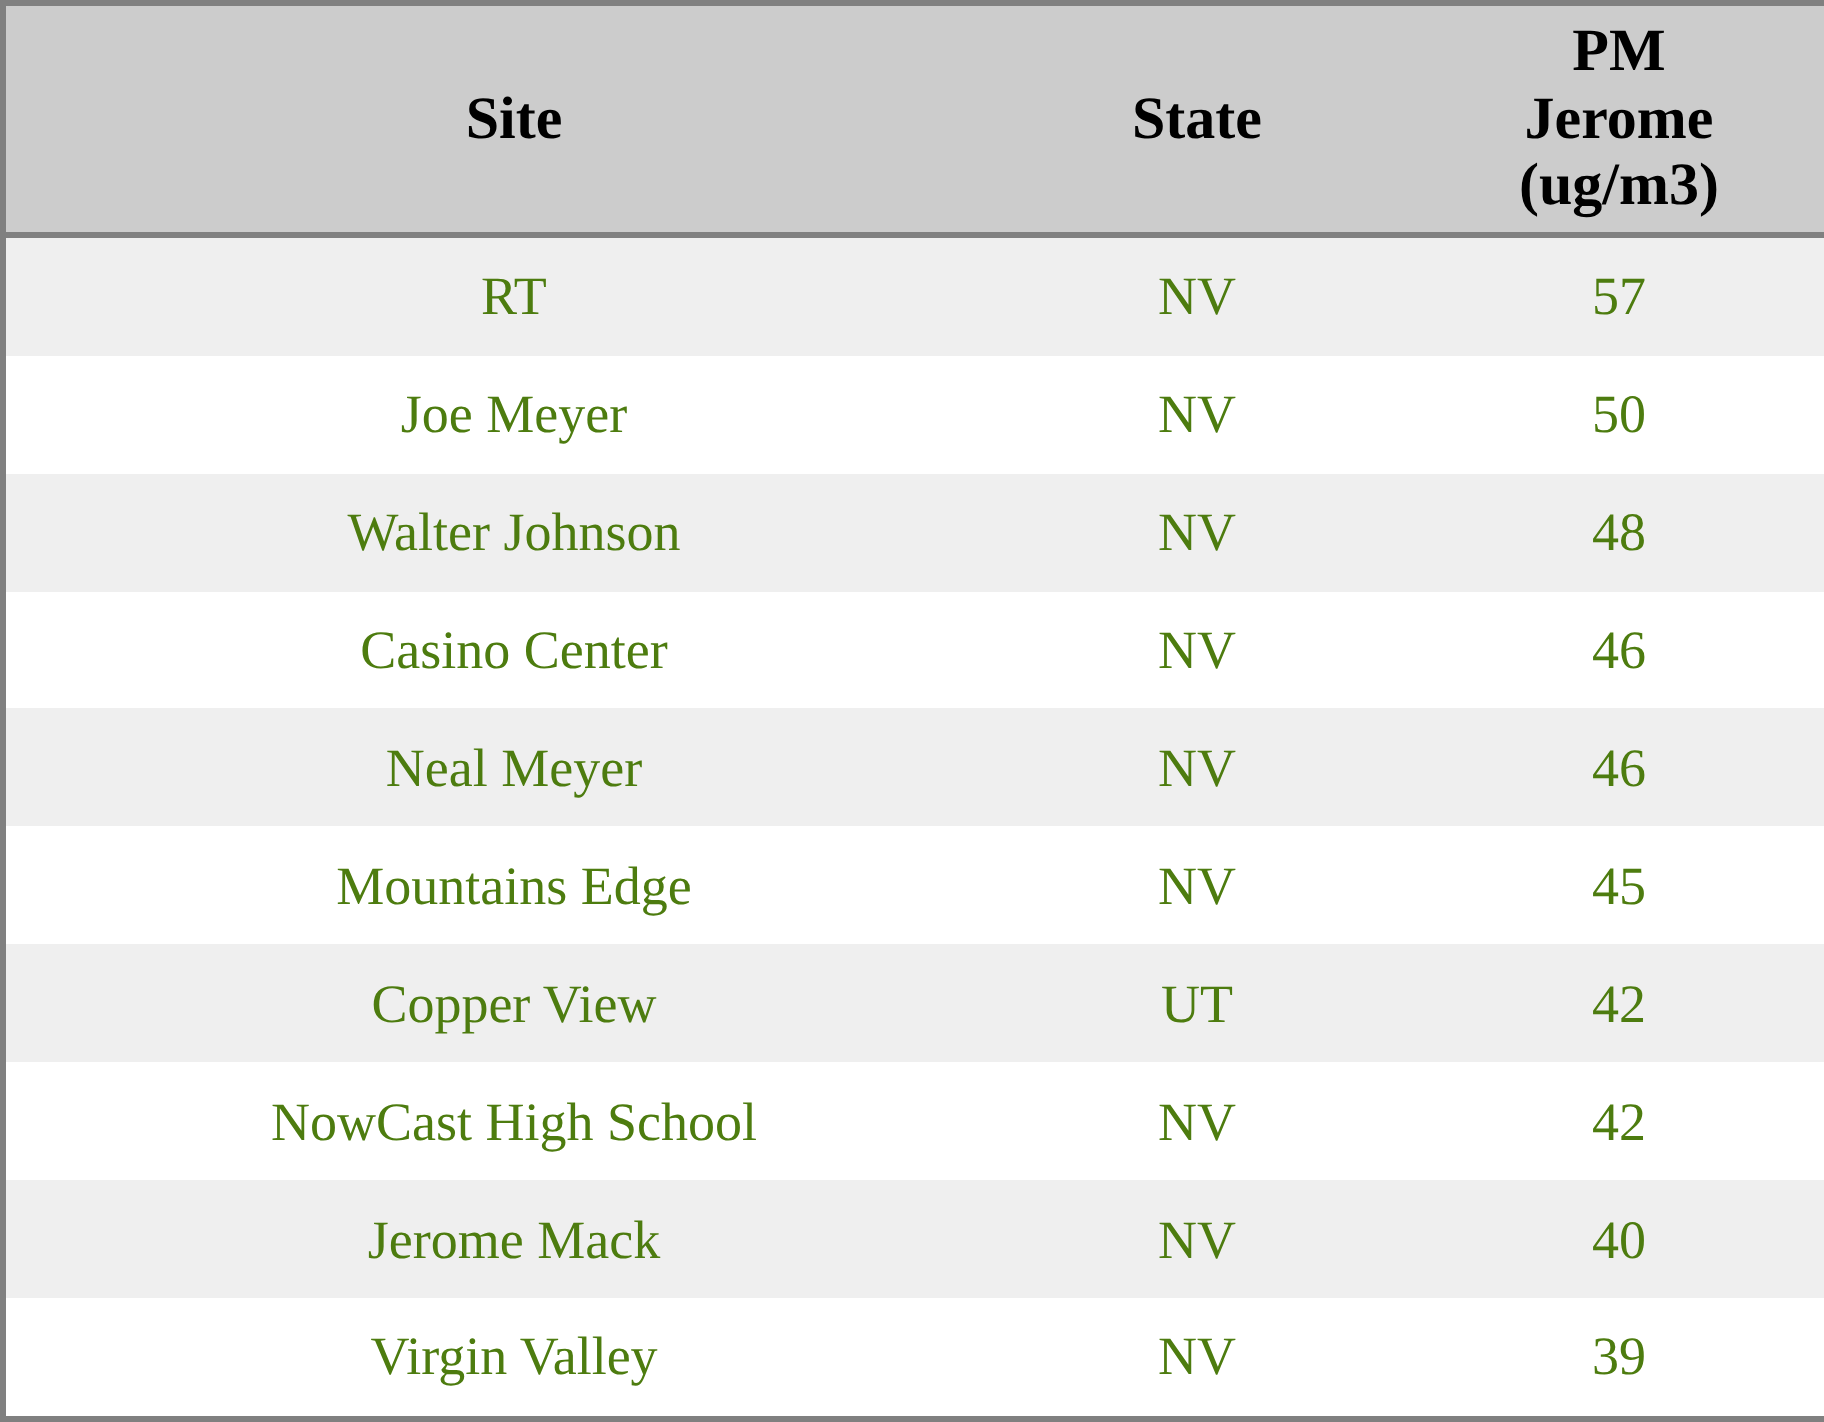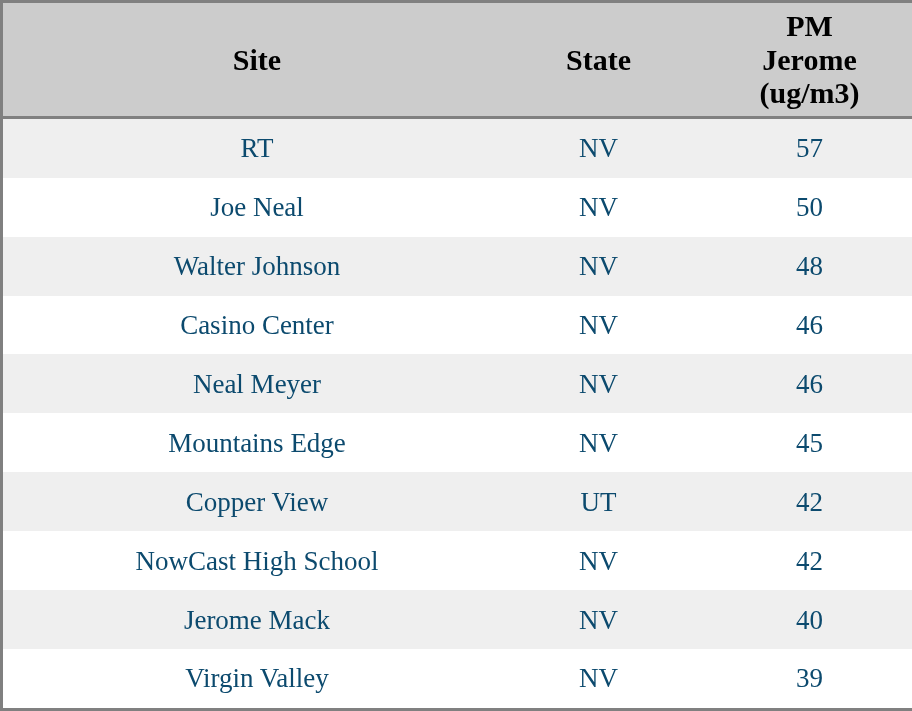--- a/index.html
+++ b/index.html
@@ -40,21 +40,21 @@
     border-bottom: 3px solid #808080;
     line-height: 1.12;
   }
   thead th.col-site { width: 500px; margin-top: 12px; }
   thead th.col-state { width: 167px; text-align: center; }
   thead th.col-value { width: 239px; }
 
   tbody td {
     font-family: "Liberation Serif", serif;
     font-size: 27px;
-    color: #0c4a6e;
+    color: #4d7c0f;
     text-align: center;
     vertical-align: middle;
     padding: 0;
     height: 58px;
     line-height: 58px;
   }
   tbody tr.row-odd { background: #efefef; }
   tbody tr.row-even { background: #ffffff; }
 </style>
 </head>
@@ -77,21 +77,21 @@
         </th>
       </tr>
     </thead>
     <tbody>
       <tr class="row-odd">
         <td>RT</td>
         <td>NV</td>
         <td>57</td>
       </tr>
       <tr class="row-even">
-        <td>Joe Neal</td>
+        <td>Joe Meyer</td>
         <td>NV</td>
         <td>50</td>
       </tr>
       <tr class="row-odd">
         <td>Walter Johnson</td>
         <td>NV</td>
         <td>48</td>
       </tr>
       <tr class="row-even">
         <td>Casino Center</td>

